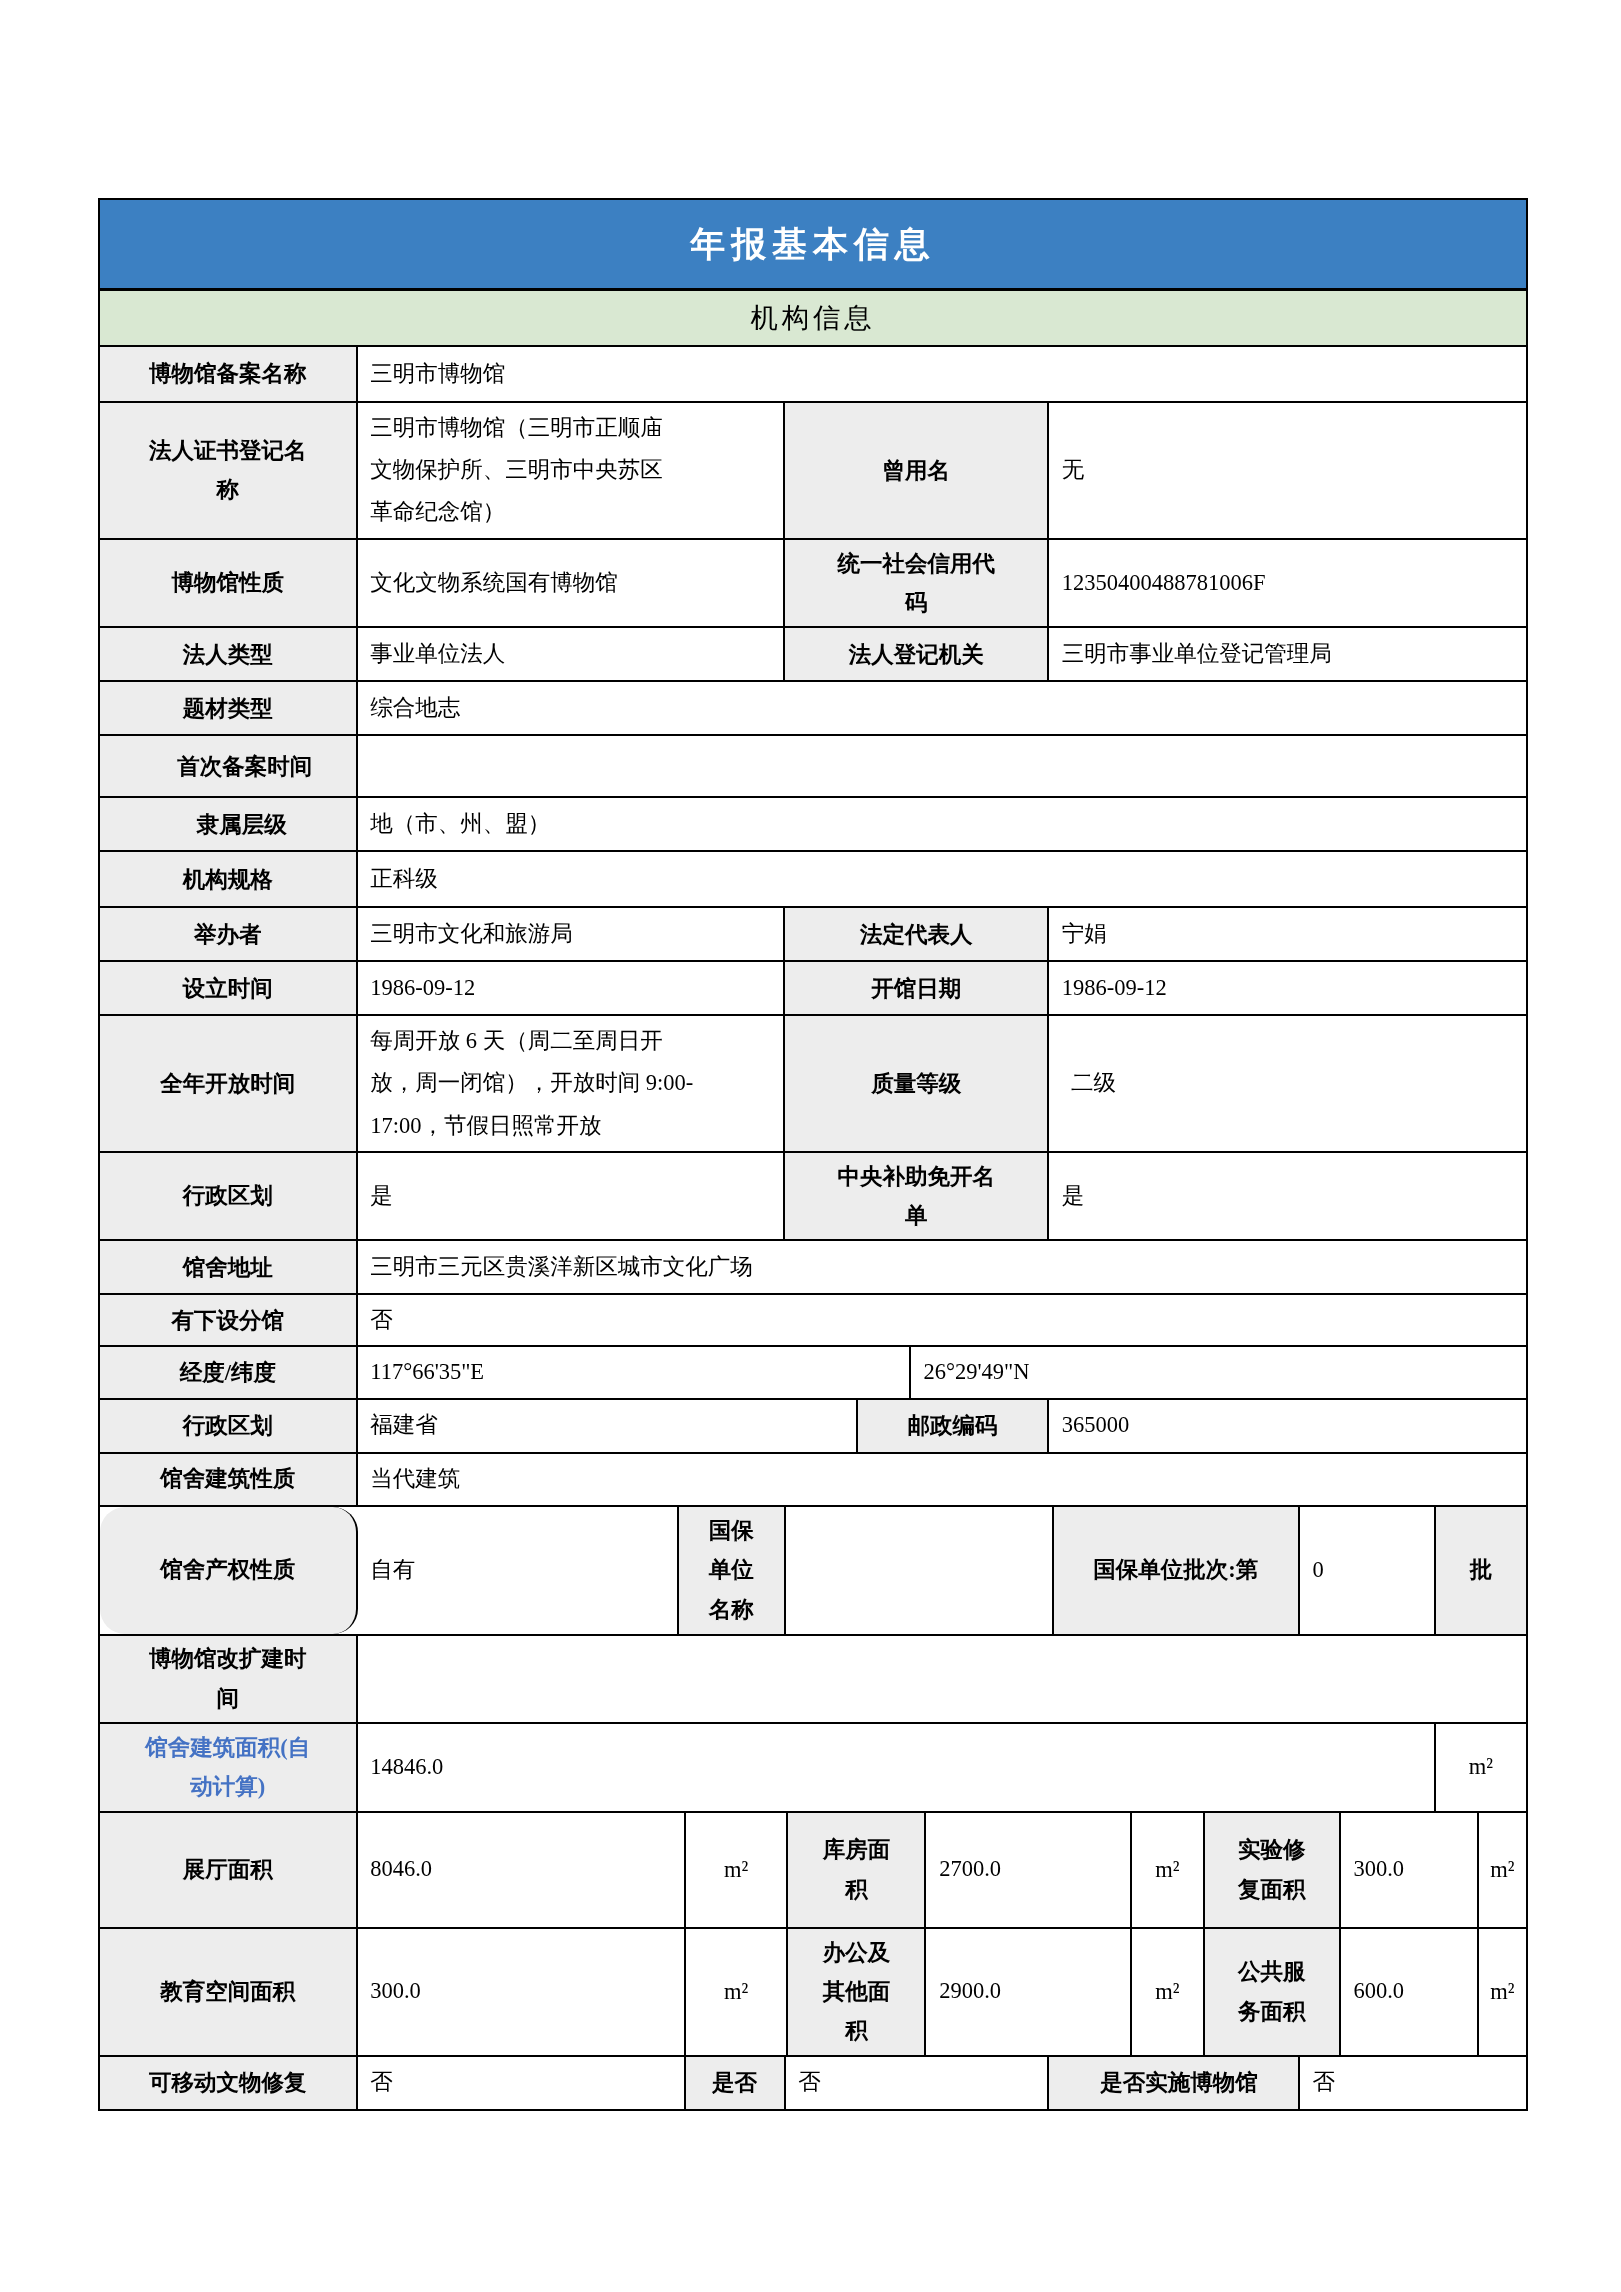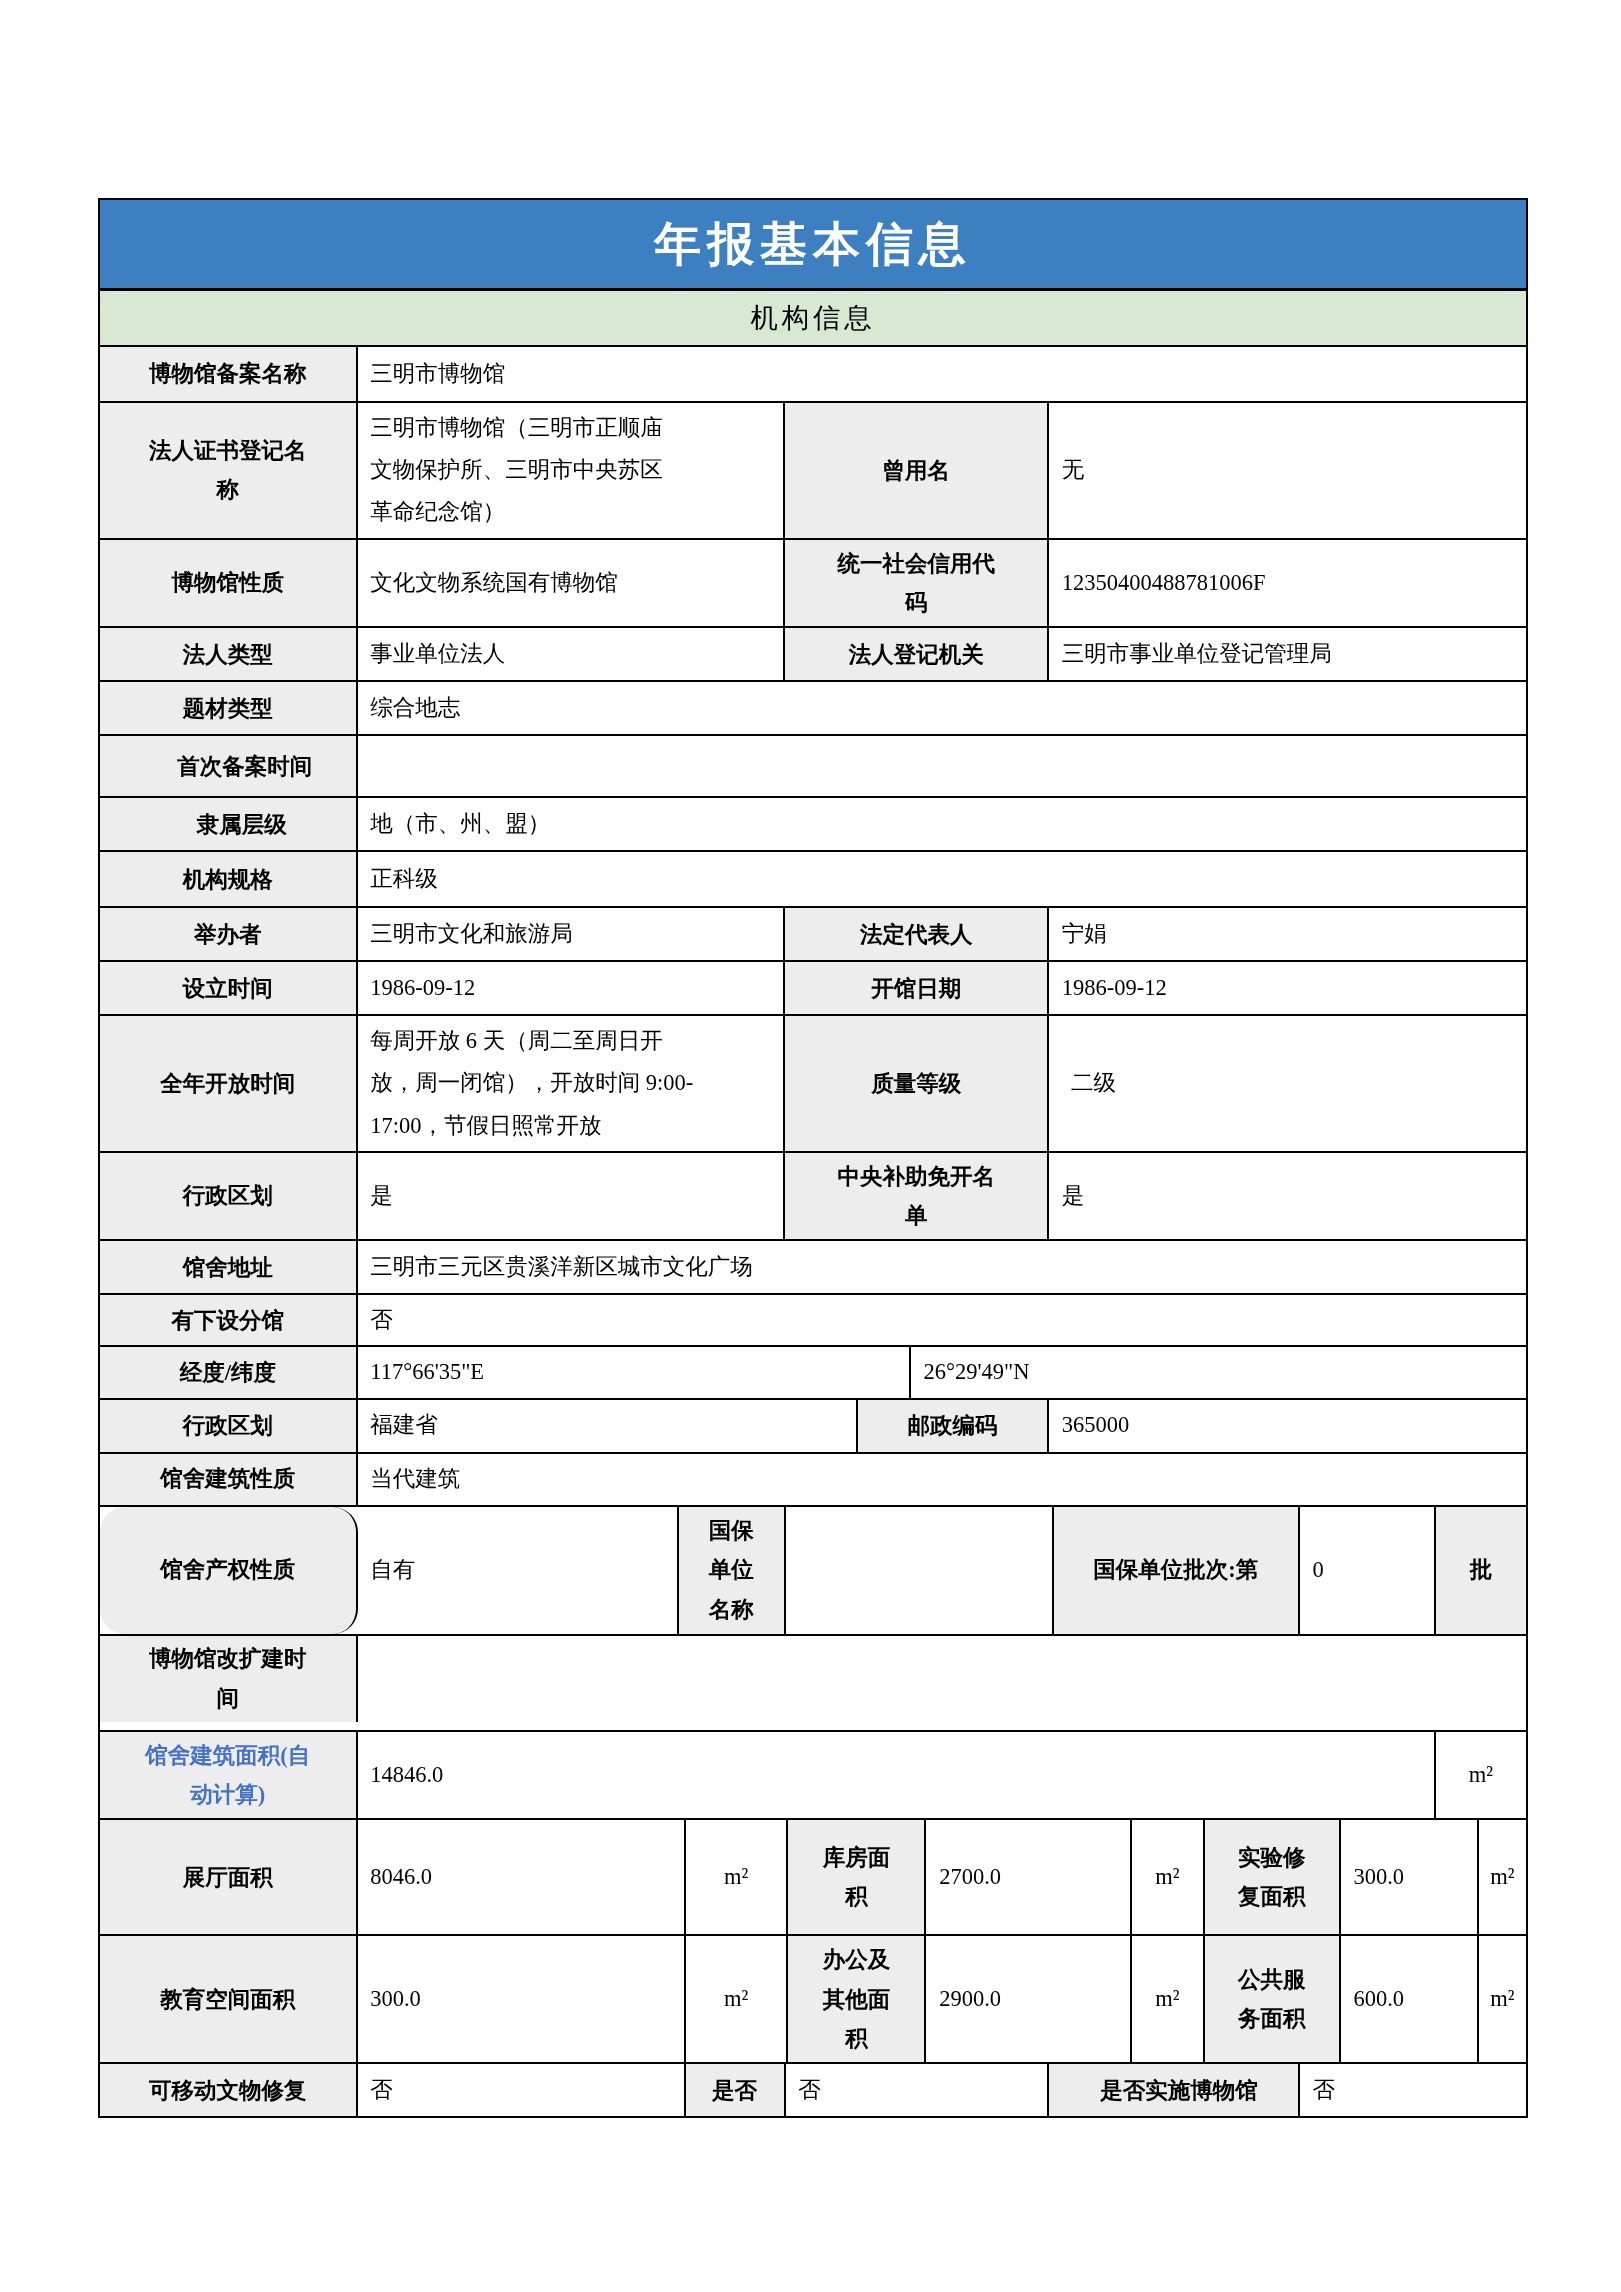--- a/index.html
+++ b/index.html
@@ -16,21 +16,21 @@
     width: 1430px;
     border: 2.9px solid var(--border, #000);
     background: #fff;
   }
   .titlebar {
     height: 91px;
     background: var(--header-bg, #3C80C2);
     border-bottom: 3.9px solid var(--border, #000);
     display: flex; align-items: center; justify-content: center;
     color: #ffffff;
-    font-size: 47px; font-weight: bold; letter-spacing: 5.9px;
+    font-size: 35px; font-weight: bold; letter-spacing: 5.9px;
   }
   .sectionbar {
     height: 56px;
     background: var(--section-bg, #D9E8D2);
     border-bottom: 2.9px solid var(--border, #000);
     display: flex; align-items: center; justify-content: center;
     font-size: 27.4px; letter-spacing: 3.9px;
   }
   .tbl { width: 100%; }
   .row { display: flex; border-bottom: 2.9px solid var(--border, #000); }
@@ -166,21 +166,21 @@
         <div class="cell label" style="width: 18.06%; border-radius: 25px;">馆舍产权性质</div>
         <div class="cell value" style="width: 22.53%;">自有</div>
         <div class="cell label" style="width: 7.49%;">国保
 单位
 名称</div>
         <div class="cell value" style="width: 18.82%;"></div>
         <div class="cell label" style="width: 17.24%;">国保单位批次:第</div>
         <div class="cell value" style="width: 9.55%;">0</div>
         <div class="cell label" style="width: 6.31%;">批</div>
       </div>
-      <div class="row" style="min-height: 80px; flex-direction: column;">
+      <div class="row" style="min-height: 80px;">
         <div class="cell label" style="width: 18.06%;">博物馆改扩建时
 间</div>
         <div class="cell value" style="width: 81.94%;"></div>
       </div>
       <div class="row" style="min-height: 86px;">
         <div class="cell label-blue" style="width: 18.06%;">馆舍建筑面积(自
 动计算)</div>
         <div class="cell value" style="width: 75.62%;">14846.0</div>
         <div class="cell unit" style="width: 6.32%;">m²</div>
       </div>

